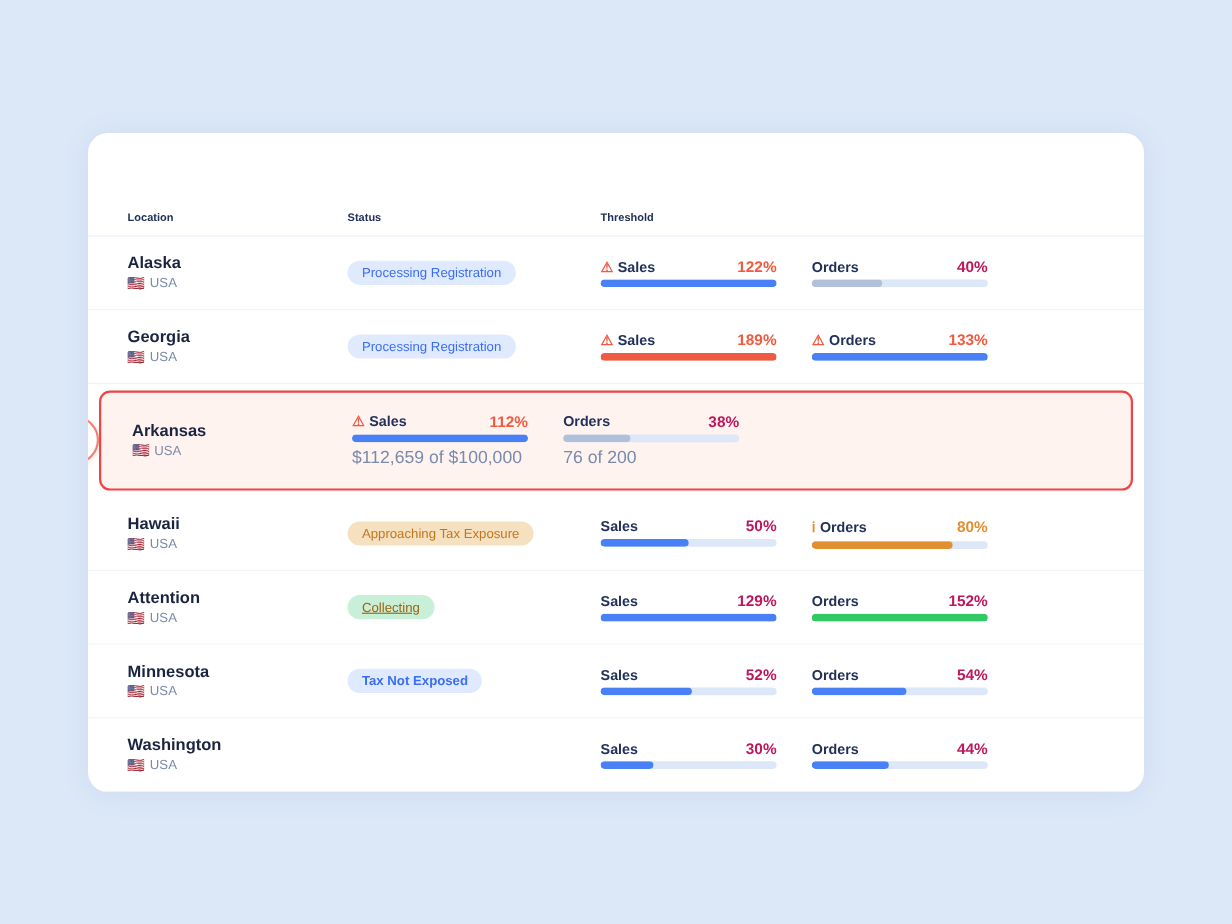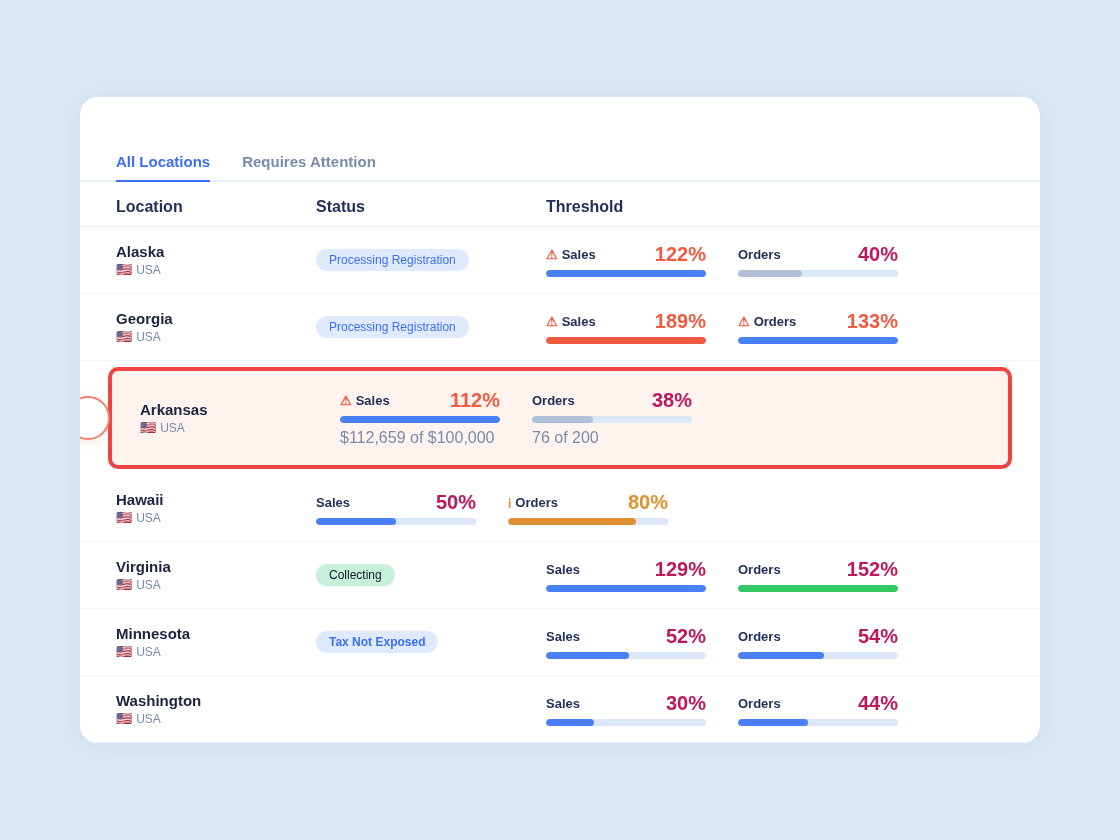--- a/index.html
+++ b/index.html
@@ -45,37 +45,37 @@
       color: #3b6ef5;
       border-bottom-color: #3b6ef5;
     }
     .table-header {
       display: grid;
       grid-template-columns: 200px 230px 1fr;
       padding: 16px 36px 10px 36px;
       border-bottom: 1px solid #e8eef6;
     }
     .table-header span {
-      font-size: 16px;
+      font-size: 10px;
       font-weight: 700;
       color: #22305a;
     }
     .row {
       display: grid;
       grid-template-columns: 200px 230px 1fr;
       align-items: center;
       padding: 16px 36px;
       border-bottom: 1px solid #f0f4fa;
       position: relative;
     }
     .row.highlighted {
       background: #fff3f0;
-      border: 4px solid #ef4444;
+      border: 2px solid #ef4444;
       border-radius: 10px;
-      margin: 6px 28px;
+      margin: 6px 10px;
       padding: 18px 28px;
     }
     .location-name {
       font-size: 15px;
       font-weight: 700;
       color: #1a2340;
     }
     .location-country {
       font-size: 12px;
       color: #7a8aaa;
@@ -88,21 +88,21 @@
     .badge {
       display: inline-block;
       padding: 4px 13px;
       border-radius: 20px;
       font-size: 12px;
       font-weight: 500;
     }
     .badge-processing { background: #e0eaff; color: #3b6ef5; }
     .badge-tax-exposed { background: #f87060; color: #fff; }
     .badge-approaching { background: #f5e0c0; color: #c07820; }
-    .badge-collecting { background: #c8f0d8; color: #0f172a; }
+    .badge-collecting { background: #c8f0d8; color: #a16207; text-decoration: underline; }
     .badge-not-exposed { background: #e0eaff; color: #3b6ef5; font-weight: bold; }
     .thresholds-cell {
       display: flex;
       gap: 32px;
     }
     .threshold-item {
       display: flex;
       flex-direction: column;
       gap: 4px;
       min-width: 160px;
@@ -114,21 +114,21 @@
     }
     .threshold-label {
       font-size: 13px;
       font-weight: 600;
       color: #22305a;
       display: flex;
       align-items: center;
       gap: 4px;
     }
     .threshold-pct {
-      font-size: 20px;
+      font-size: 14px;
       font-weight: 700;
     }
     .pct-warning { color: #f05a40; }
     .pct-caution { color: #e09030; }
     .pct-normal { color: #be185d; }
     .bar-track {
       background: #dce8f7;
       border-radius: 4px;
       height: 7px;
       width: 100%;
@@ -170,24 +170,20 @@
       position: relative;
       padding: 0 0 0 0;
     }
   </style>
 </head>
 <body>
 
 <div class="card">
   <div class="card-title"></div>
 
-  <div class="tabs">
-    <div class="tab active">All Locations</div>
-    <div class="tab">Requires Attention</div>
-  </div>
 
   <div class="table-header">
     <span>Location</span>
     <span>Status</span>
     <span>Threshold</span>
   </div>
 
   <div id="table-body">
       <div class="outer-wrapper">
         <div class="row">
@@ -293,20 +289,21 @@
       </div>
       <div class="outer-wrapper">
         <div class="row">
           <div>
     <div class="location-name">Hawaii</div>
     <div class="location-country">
       <span class="flag">🇺🇸</span>
       <span>USA</span>
     </div>
   </div>
+          <div><span class="badge badge-approaching">Approaching Tax Exposure</span></div>
           <div class="thresholds-cell">
             <div class="threshold-item">
     <div class="threshold-header">
       <span class="threshold-label"> Sales</span>
       <span class="threshold-pct pct-normal">50%</span>
     </div>
     <div class="bar-track">
       <div class="bar-fill bar-blue" style="width:50%"></div>
     </div>
 
@@ -320,21 +317,21 @@
       <div class="bar-fill bar-orange" style="width:80%"></div>
     </div>
 
   </div>
           </div>
         </div>
       </div>
       <div class="outer-wrapper">
         <div class="row">
           <div>
-    <div class="location-name">Virginia</div>
+    <div class="location-name">Attention</div>
     <div class="location-country">
       <span class="flag">🇺🇸</span>
       <span>USA</span>
     </div>
   </div>
           <div><span class="badge badge-collecting">Collecting</span></div>
           <div class="thresholds-cell">
             <div class="threshold-item">
     <div class="threshold-header">
       <span class="threshold-label"> Sales</span>

